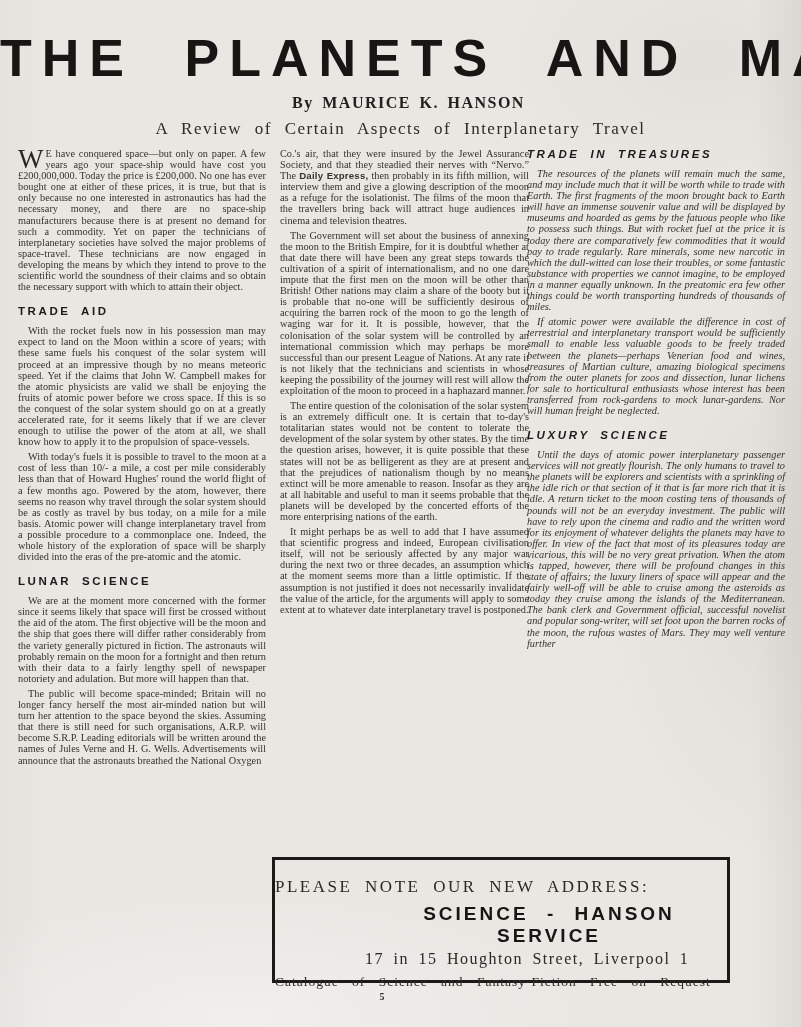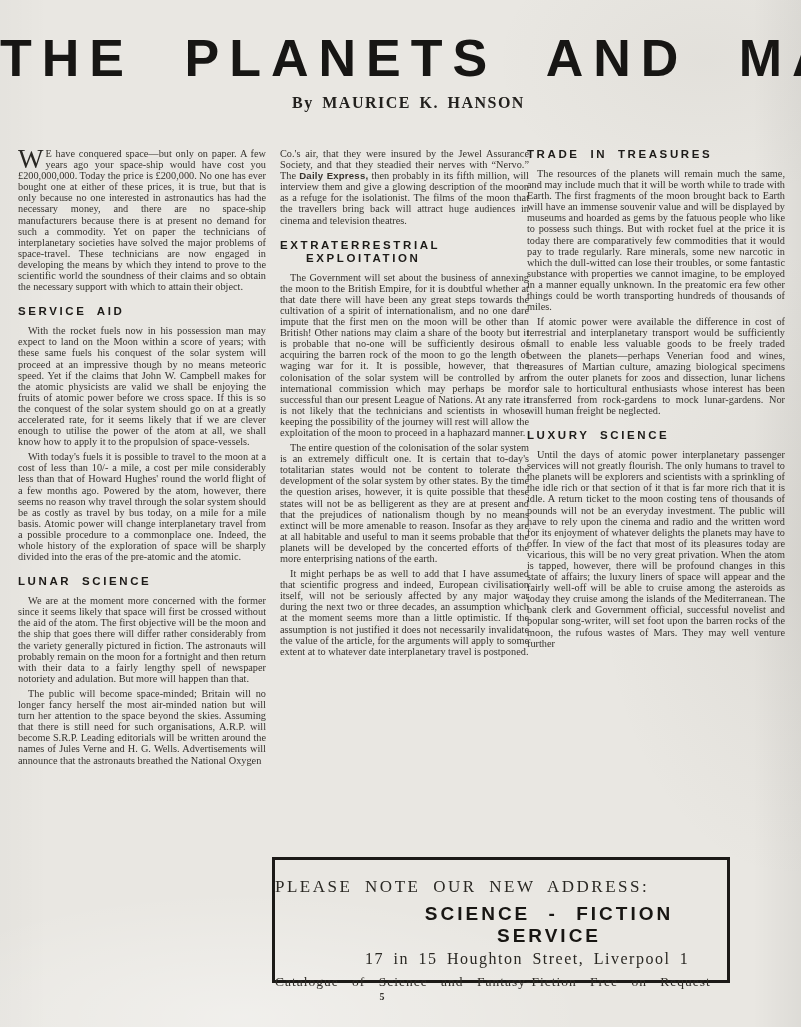--- a/index.html
+++ b/index.html
@@ -36,21 +36,21 @@
   }
   .subtitle{
     font-family:"Liberation Serif",serif;font-weight:400;
     font-size:17px;letter-spacing:1.5px;word-spacing:7px;
     color:#2c2a26;margin-top:7px;
   }
   
   .col{position:absolute;top:148px;text-align:justify;}
   #col1{left:18px;width:248px;}
   #col2{left:280px;width:249px;}
-  #col3{left:527px;width:258px;}
+  #col3{left:527px;width:258px;font-style:italic;}
   .col p{
     margin:0 0 4px 0;
     font-size:10.3px;line-height:11.1px;
     text-indent:10px;
   }
   .col p.no-indent{text-indent:0;}
   .section-heading{
     font-family:"Liberation Sans",sans-serif;font-weight:700;
     font-size:11.5px;line-height:13px;
     letter-spacing:2.6px;word-spacing:5px;
@@ -93,50 +93,50 @@
   }
 </style>
 </head>
 <body>
 
 <div id="page">
 
   <div class="masthead">
     <h1 class="main-title">THE PLANETS AND MAN</h1>
     <div class="byline">By MAURICE K. HANSON</div>
+    <div class="subtitle">A Review of Certain Aspects of Interplanetary Travel</div>
   </div>
 
   <div class="col" id="col1">
     <p class="no-indent"><span class="dropcap">W</span><span>E have conquered space—but only on paper.  A few years ago your space-ship would have cost you £200,000,000.  Today the price is £200,000. No one has ever bought one at either of these prices, it is true, but that is only because no one interested in astronautics has had the necessary money, and there are no space-ship manufacturers because there is at present no demand for such a commodity.  Yet on paper the technicians of interplanetary societies have solved the major problems of space-travel.  These technicians are now engaged in developing the means by which they intend to prove to the scientific world the soundness of their claims and so obtain the necessary support with which to attain their object.</span></p>
-    <h3 class="section-heading">SERVICE AID</h3>
+    <h3 class="section-heading">TRADE AID</h3>
     <p>With the rocket fuels now in his possession man may expect to land on the Moon within a score of years;  with these same fuels his conquest of the solar system will proceed at an impressive though by no means meteoric speed.  Yet if the claims that John W. Campbell makes for the atomic physicists are valid we shall be enjoying the fruits of atomic power before we cross space.  If this is so the conquest of the solar system should go on at a greatly accelerated rate, for it seems likely that if we are clever enough to utilise the power of the atom at all, we shall know how to apply it to the propulsion of space-vessels.</p>
     <p>With today's fuels it is possible to travel to the moon at a cost of less than 10/- a mile, a cost per mile considerably less than that of Howard Hughes' round the world flight of a few months ago.  Powered by the atom, however, there seems no reason why travel through the solar system should be as costly as travel by bus today, on a mile for a mile basis.  Atomic power will change interplanetary travel from a possible procedure to a commonplace one.  Indeed, the whole history of the exploration of space will be sharply divided into the eras of the pre-atomic and the atomic.</p>
     <h3 class="section-heading">LUNAR SCIENCE</h3>
     <p>We are at the moment more concerned with the former since it seems likely that space will first be crossed without the aid of the atom. The first objective will be the moon and the ship that goes there will differ rather considerably from the variety generally pictured in fiction.  The astronauts will probably remain on the moon for a fortnight and then return with their data to a fairly lengthy spell of newspaper notoriety and adulation.  But more will happen than that.</p>
     <p>The public will become space-minded; Britain will no longer fancy herself the most air-minded nation but will turn her attention to the space beyond the skies. Assuming that there is still need for such organisations, A.R.P. will become S.R.P. Leading editorials will be written around the names of Jules Verne and H. G. Wells. Advertisements will announce that the astronauts breathed the National Oxygen</p>
   </div>
 
   <div class="col" id="col2">
     <p class="no-indent"><span>Co.'s air, that they were insured by the Jewel Assurance Society, and that they steadied their nerves with “Nervo.”  The </span><span class="bold-inline">Daily Express,</span><span> then probably in its fifth million, will interview them and give a glowing description of the moon as a refuge for the isolationist.  The films of the moon that the travellers bring back will attract huge audiences in cinema and television theatres.</span></p>
-    <h3 class="section-heading"><span>EXTRATERRESTRIAL</span><span class="indent2">EXPLOITATION</span></h3>
     <p>The Government will set about the business of annexing the moon to the British Empire, for it is doubtful whether at that date there will have been any great steps towards the cultivation of a spirit of internationalism, and no one dare impute that the first men on the moon will be other than British!  Other nations may claim a share of the booty but it is probable that no-one will be sufficiently desirous of acquiring the barren rock of the moon to go the length of waging war for it.  It is possible, however, that the colonisation of the solar system will be controlled by an international commission which may perhaps be more successful than our present League of Nations.  At any rate it is not likely that the technicians and scientists in whose keeping the possibility of the journey will rest will allow the exploitation of the moon to proceed in a haphazard manner.</p>
     <p>The entire question of the colonisation of the solar system is an extremely difficult one. It is certain that to-day's totalitarian states would not be content to tolerate the development of the solar system by other states.  By the time the question arises, however, it is quite possible that these states will not be as belligerent as they are at present and that the prejudices of nationalism though by no means extinct will be more amenable to reason. Insofar as they are at all habitable and useful to man it seems probable that the planets will be developed by the concerted efforts of the more enterprising nations of the earth.</p>
     <p>It might perhaps be as well to add that I have assumed that scientific progress and indeed, European civilisation itself, will not be seriously affected by any major war during the next two or three decades, an assumption which at the moment seems more than a little optimistic.  If the assumption is not justified it does not necessarily invalidate the value of the article, for the arguments will apply to some extent at to whatever date interplanetary travel is postponed.</p>
   </div>
 
   <div class="col" id="col3">
     <h3 class="section-heading" style="margin-top:0;">TRADE IN TREASURES</h3>
     <p>The resources of the planets will remain much the same, and may include much that it will be worth while to trade with Earth.  The first fragments of the moon brought back to Earth will have an immense souvenir value and will be displayed by museums and hoarded as gems by the fatuous people who like to possess such things.  But with rocket fuel at the price it is today there are comparatively few commodities that it would pay to trade regularly.  Rare minerals, some new narcotic in which the dull-witted can lose their troubles, or some fantastic substance with properties we cannot imagine, to be employed in a manner equally unknown.  In the preatomic era few other things could be worth transporting hundreds of thousands of miles.</p>
     <p>If atomic power were available the difference in cost of terrestrial and interplanetary transport would be sufficiently small to enable less valuable goods to be freely traded between the planets—perhaps Venerian food and wines, treasures of Martian culture, amazing biological specimens from the outer planets for zoos and dissection, lunar lichens for sale to horticultural enthusiasts whose interest has been transferred from rock-gardens to mock lunar-gardens.  Nor will human freight be neglected.</p>
     <h3 class="section-heading">LUXURY SCIENCE</h3>
     <p>Until the days of atomic power interplanetary passenger services will not greatly flourish.  The only humans to travel to the planets will be explorers and scientists with a sprinkling of the idle rich or that section of it that is far more rich that it is idle.  A return ticket to the moon costing tens of thousands of pounds will not be an everyday investment.  The public will have to rely upon the cinema and radio and the written word for its enjoyment of whatever delights the planets may have to offer.  In view of the fact that most of its pleasures today are vicarious, this will be no very great privation. When the atom is tapped, however, there will be profound changes in this state of affairs; the luxury liners of space will appear and the fairly well-off will be able to cruise among the asteroids as today they cruise among the islands of the Mediterranean.  The bank clerk and Government official, successful novelist and popular song-writer, will set foot upon the barren rocks of the moon, the rufous wastes of Mars.  They may well venture further</p>
   </div>
 
   <div class="ad-box">
     <div class="ad-line1">PLEASE NOTE OUR NEW ADDRESS:</div>
-    <div class="ad-line2">SCIENCE - FICTION SERVICE</div>
+    <div class="ad-line2">SCIENCE - HANSON SERVICE</div>
     <div class="ad-line3">17 in 15 Houghton Street, Liverpool 1</div>
     <div class="ad-line4">Catalogue of Science and Fantasy-Fiction Free on Request</div>
   </div>
 
   <div class="page-number">5</div>
 
 </div>
 
 </body></html>

